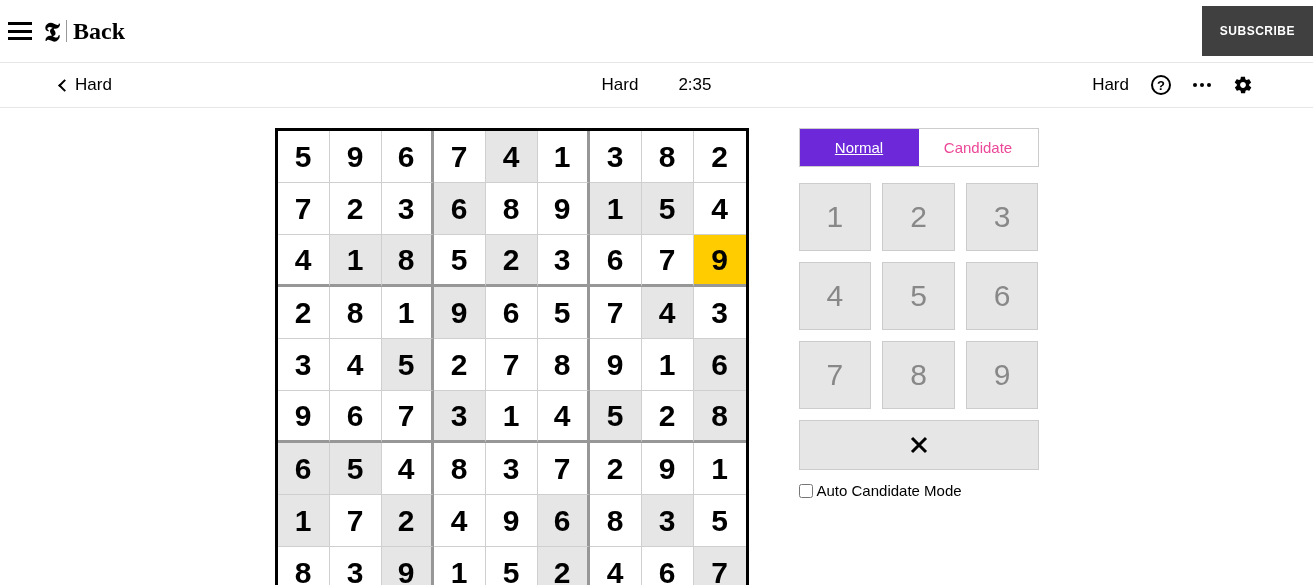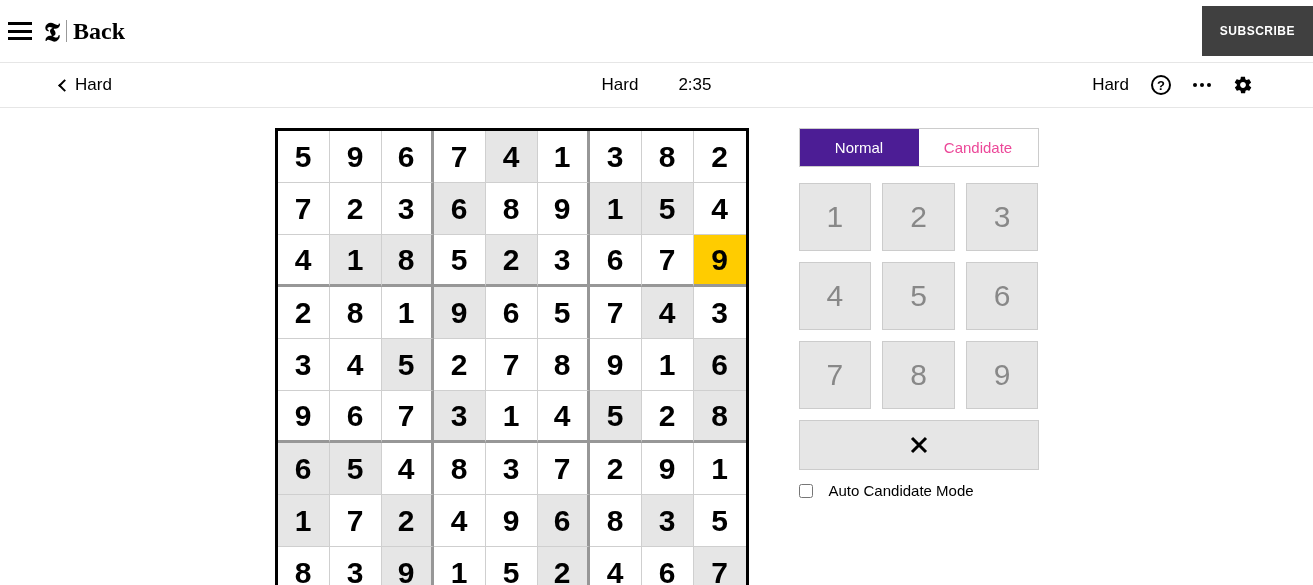--- a/index.html
+++ b/index.html
@@ -28,25 +28,25 @@
     .game-container { display: flex; justify-content: center; gap: 50px; padding: 20px 0 0 0; }
     
     .sudoku-board { border: 3px solid #000; display: grid; grid-template-columns: repeat(9, 52px); grid-template-rows: repeat(9, 52px); background: #979797;}
     .cell { background: #fff; display: flex; align-items: center; justify-content: center; font-size: 30px; font-weight: 700; font-family: Arial, sans-serif;}
     .cell.prefilled { background: #e6e6e6; }
     .cell.selected { background: #ffcc00; }
     
     .controls { width: 240px; }
     .mode-tabs { display: flex; border: 1px solid #ccc; margin-bottom: 16px; }
     .mode-tab { flex: 1; text-align: center; padding: 10px 0; font-size: 15px; cursor: pointer; background: #fff; color: #ec4899; }
-    .mode-tab.active { background: #4c1d95; color: #fff; }
+    .mode-tab.active { background: #6d28d9; color: #fff; text-decoration: underline; }
     .numpad { display: grid; grid-template-columns: repeat(3, 1fr); gap: 11px; margin-bottom: 11px; }
     .numpad-btn { height: 68px; background: #e6e6e6; border: 1px solid #ccc; display: flex; align-items: center; justify-content: center; font-size: 30px; color: #888; cursor: pointer; }
     .erase-btn { width: 100%; height: 50px; background: #e6e6e6; border: 1px solid #ccc; display: flex; align-items: center; justify-content: center; cursor: pointer; margin-bottom: 12px;}
-    .auto-cand { display: flex; align-items: center; gap: 16px; font-size: 15px; }
+    .auto-cand { display: flex; align-items: center; gap: 4px; font-size: 15px; }
     .auto-cand input { width: 14px; height: 14px; }
   </style>
 </head>
 <body>
 
 <div class="top-bar">
   <div class="top-left">
     <div class="hamburger">
       <span></span>
         <span></span>

